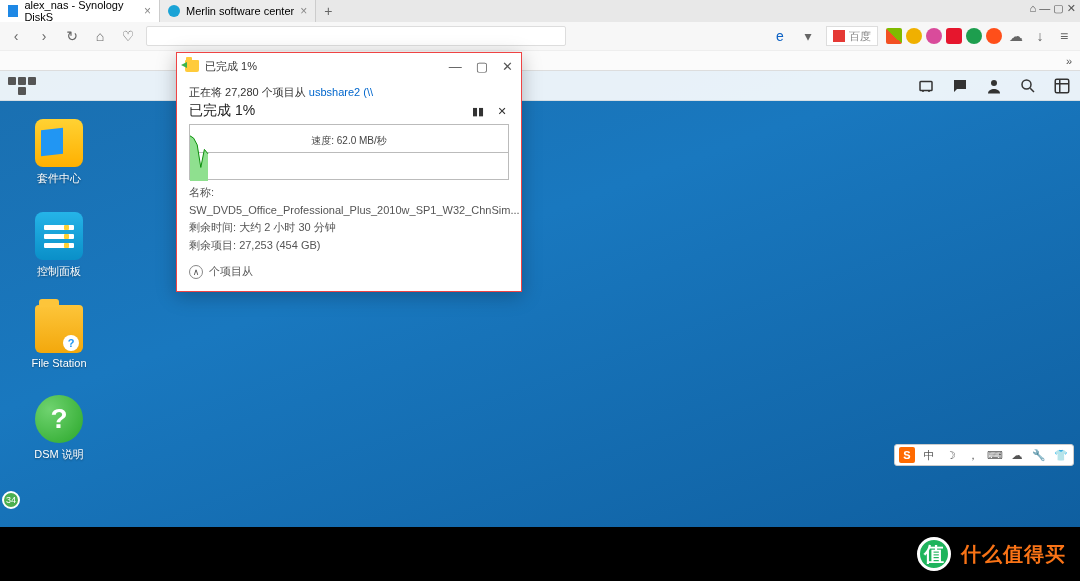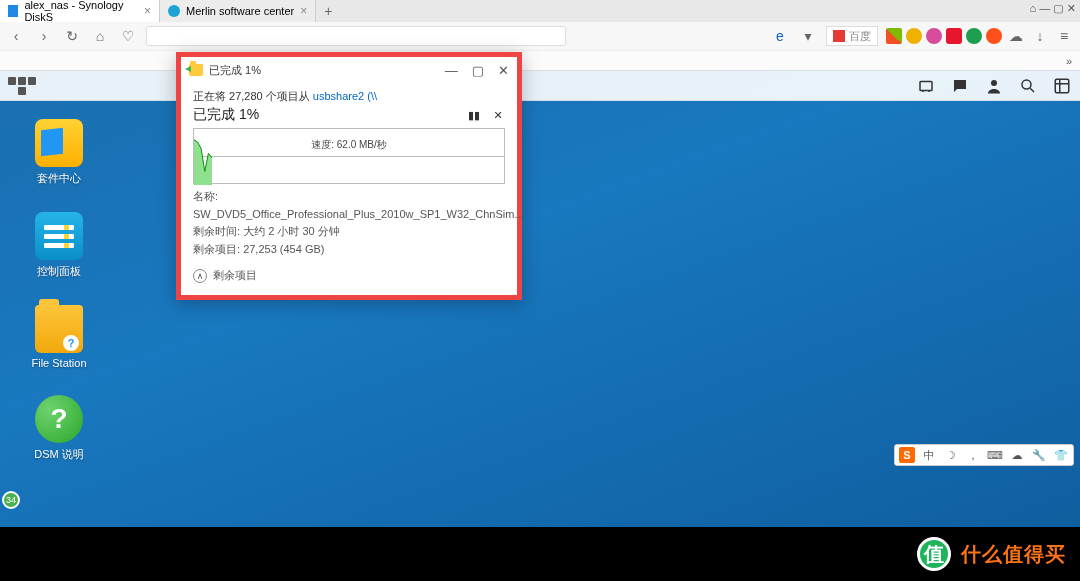--- a/index.html
+++ b/index.html
@@ -45,21 +45,21 @@
   .gl.ctrl .rows span{width:30px;height:5px;background:#fff;border-radius:1px;display:block;position:relative;}
   .gl.ctrl .rows span::after{content:"";position:absolute;width:5px;height:5px;background:#ffd233;left:20px;border-radius:1px;}
   .gl.file { background: linear-gradient(#fdc53a,#f3a80c); border-radius:4px 4px 6px 6px; position:relative;}
   .gl.file::before{content:"";position:absolute;top:-6px;left:4px;width:20px;height:8px;background:#fdc53a;border-radius:3px 3px 0 0;}
   .gl.file::after{content:"?";position:absolute;right:4px;bottom:2px;width:16px;height:16px;background:#fff;color:#2196f3;border-radius:50%;font-size:11px;font-weight:bold;display:flex;align-items:center;justify-content:center;}
   .gl.help { background: radial-gradient(circle at 30% 30%, #6fd36f, #2aa72a); border-radius:50%; color:#fff; font-size:28px; font-weight:bold;}
 
   .badge { position:absolute; left:2px; top:420px; width:18px; height:18px; background:#4caf50; border:2px solid #fff; border-radius:50%; color:#fff; font-size:9px; display:flex;align-items:center;justify-content:center;}
 
   
-  .dialog { position: absolute; left: 176px; top: 52px; width: 346px; background: #fff; border: 5px solid #ef4444; box-shadow: 0 4px 18px rgba(0,0,0,0.25); font-size: 11px; }
+  .dialog { position: absolute; left: 176px; top: 52px; width: 346px; background: #fff; border: 1px solid #ef4444; box-shadow: 0 4px 18px rgba(0,0,0,0.25); font-size: 11px; }
   .dlg-title { height: 26px; display: flex; align-items: center; padding: 0 8px; gap: 6px; color: #333; }
   .dlg-title .ficon { width: 14px; height: 12px; background: #ffcb3b; border-radius: 1px 1px 2px 2px; position:relative;}
   .dlg-title .ficon::before{content:"";position:absolute;top:-3px;left:1px;width:6px;height:3px;background:#ffcb3b;border-radius:1px 1px 0 0;}
   .dlg-title .ficon .arrow{position:absolute;left:-4px;top:2px;width:0;height:0;border-top:3px solid transparent;border-bottom:3px solid transparent;border-right:6px solid #3cb44d;}
   .dlg-controls { margin-left: auto; display: flex; gap: 14px; font-size: 13px; color: #555; }
   .dlg-body { padding: 6px 12px 12px; }
   .copy-line { color: #333; margin-bottom: 2px; }
   .copy-line .src { color: #0066cc; }
   .progress-head { display:flex; align-items:center; gap:10px; margin-bottom:4px;}
   .progress-head .pct { font-size: 14px; color: #222; }
@@ -242,21 +242,21 @@
         </svg>
       <div class="spd">速度: 62.0 MB/秒</div>
     </div>
     <div class="meta">
       <div><span class="lab">名称: </span><span>SW_DVD5_Office_Professional_Plus_2010w_SP1_W32_ChnSim...</span></div>
       <div><span class="lab">剩余时间: </span><span>大约 2 小时 30 分钟</span></div>
       <div><span class="lab">剩余项目: </span><span>27,253 (454 GB)</span></div>
     </div>
     <div class="brief">
       <span class="chev">∧</span>
-      <span>剩余项目</span>
+      <span>个项目从</span>
     </div>
   </div>
 </div>
 
 <div class="footer">
   <div class="logo">值</div>
   <div class="txt">什么值得买</div>
 </div>
 
 </body></html>

